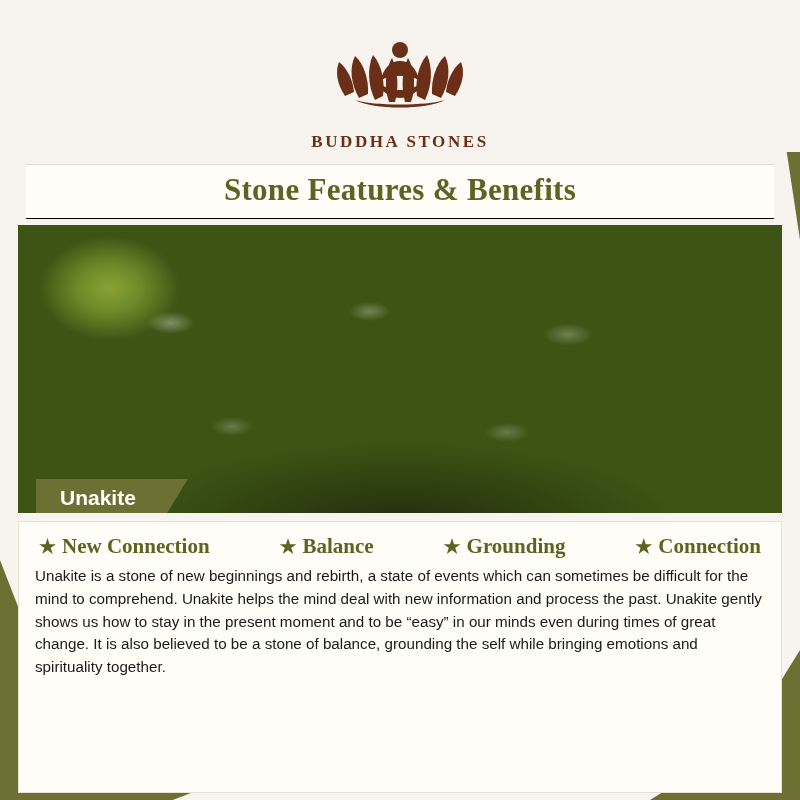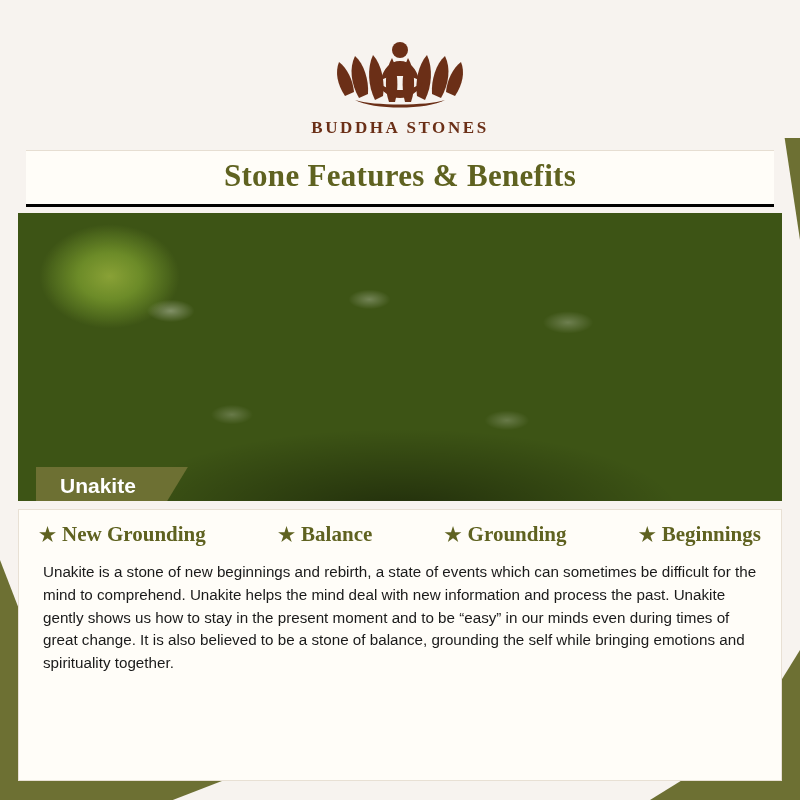--- a/index.html
+++ b/index.html
@@ -75,36 +75,36 @@
     z-index: 2;
     padding-top: 22px;
     text-align: center;
     background: #f7f3ef;
   }
   .logo-mark {
     display: block;
     margin: 0 auto;
   }
   .brand-name {
-    margin-top: 4px;
+    margin-top: 18px;
     font-size: 17px;
     letter-spacing: 2.6px;
     font-weight: bold;
     color: #6b2f17;
     font-family: "Liberation Serif", serif;
   }
 
   
   .title-band {
     position: relative;
     z-index: 2;
     margin: 12px 26px 0 26px;
     background: #fffdf8;
     border-top: 1px solid #e6ded2;
-    border-bottom: 3px solid #000000;
+    border-bottom: 1px solid #000000;
     text-align: center;
     padding: 7px 0 10px 0;
   }
   .title-band h1 {
     margin: 0;
     font-size: 31px;
     font-weight: bold;
     color: #5f6220;
     font-family: "Liberation Serif", serif;
     letter-spacing: 0.3px;
@@ -192,21 +192,21 @@
     font-size: 21px;
     font-weight: bold;
     font-family: "Liberation Serif", serif;
   }
   .benefit .star {
     color: #5f6220;
     font-size: 19px;
     line-height: 1;
   }
   .body-text p {
-    margin: 8px;
+    margin: 0;
     color: #1a1a1a;
     font-size: 15.2px;
     line-height: 1.5;
     text-align: left;
   }
   .body-text p + p {
     margin-top: 1px;
   }
 </style>
 </head>
@@ -255,33 +255,33 @@
   <div class="photo-wrap">
     <div class="photo"></div>
     <div class="photo-sheen"></div>
     <div class="name-tab">Unakite</div>
   </div>
 
   <div class="content">
     <div class="benefits">
       <div class="benefit">
         <span class="star">★</span>
-        <span>New Grounding</span>
+        <span>New Connection</span>
       </div>
       <div class="benefit">
         <span class="star">★</span>
         <span>Balance</span>
       </div>
       <div class="benefit">
         <span class="star">★</span>
         <span>Grounding</span>
       </div>
       <div class="benefit">
         <span class="star">★</span>
-        <span>Beginnings</span>
+        <span>Connection</span>
       </div>
     </div>
 
     <div class="body-text">
       <p>Unakite is a stone of new beginnings and rebirth, a state of events which can sometimes be difficult for the mind to comprehend. Unakite helps the mind deal with new information and process the past. Unakite gently shows us how to stay in the present moment and to be “easy” in our minds even during times of great change. It is also believed to be a stone of balance, grounding the self while bringing emotions and spirituality together.</p>
     </div>
   </div>
 
 </div>
 

